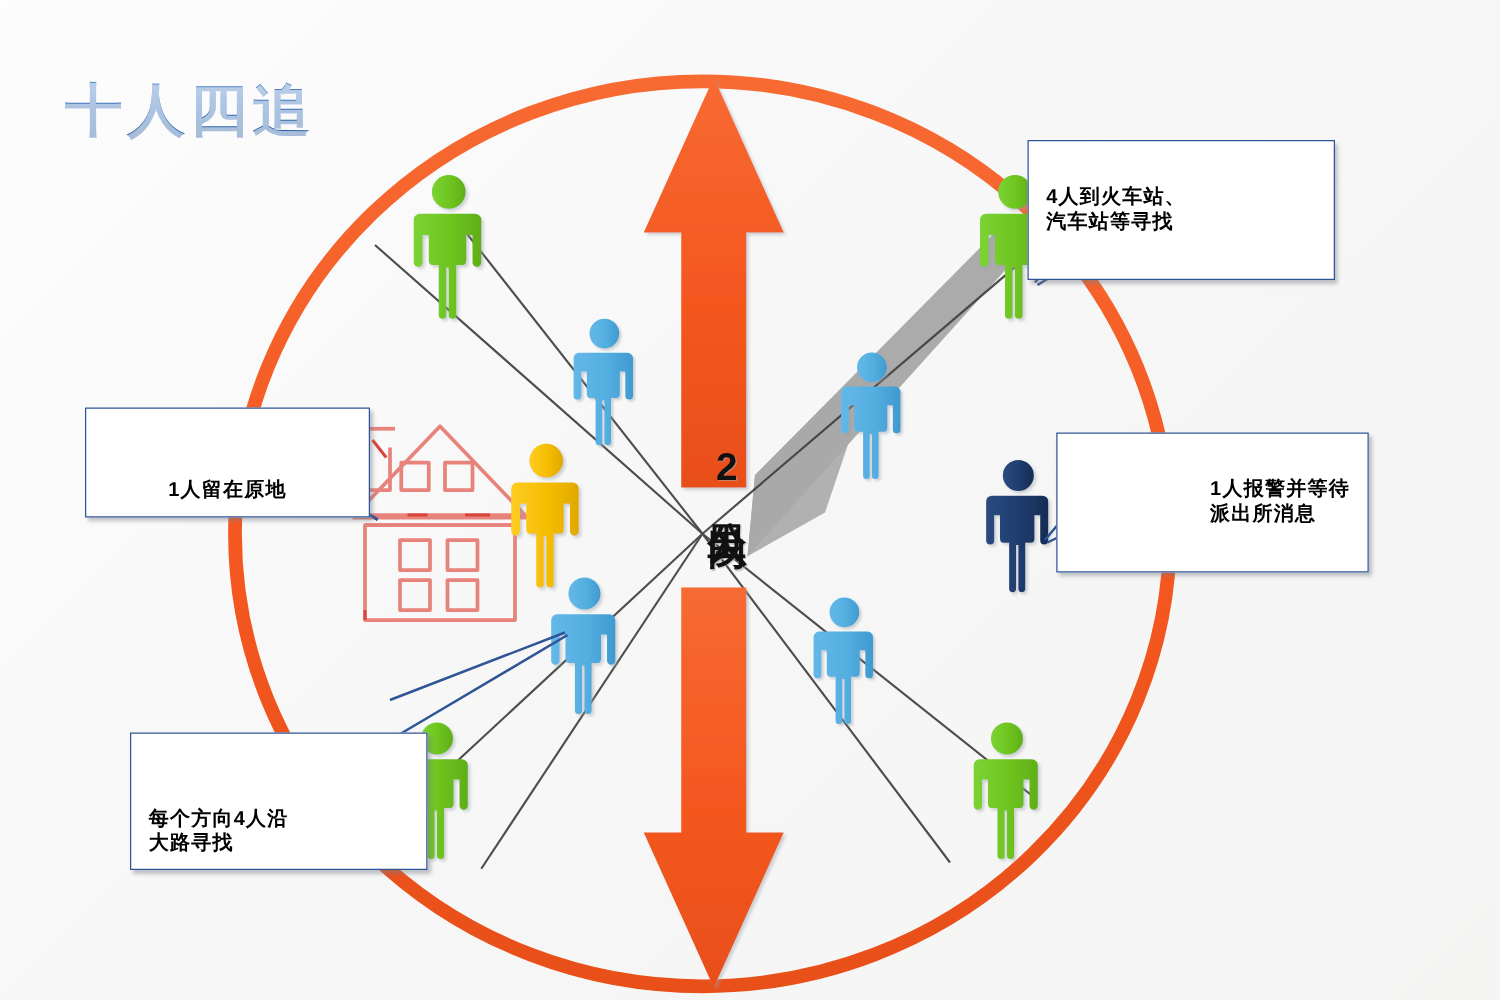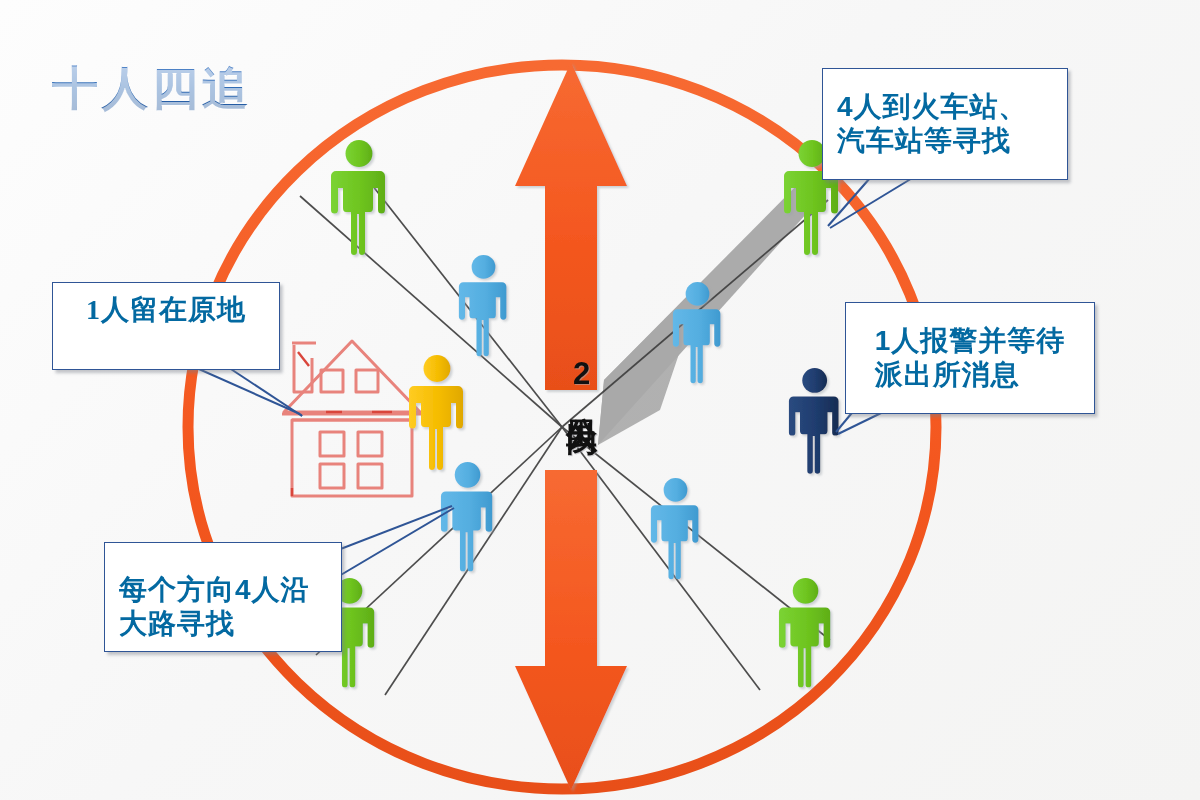--- a/index.html
+++ b/index.html
@@ -22,31 +22,32 @@
     -webkit-text-fill-color:transparent;
     text-shadow:0 1px 0 rgba(255,255,255,.6);
     white-space:nowrap;
   }
 
   
   .callout{
     position:absolute;background:#ffffff;
     border:1.6px solid #2f5596;
     box-shadow:2.5px 3px 3px rgba(120,125,135,.45);
-    color:#0369a1;font-weight:700;line-height:1.22;
+    color:#000000;font-weight:700;line-height:1.22;
     padding:10px 14px;white-space:pre-line;
-    font-size:28px;letter-spacing:1px;
+    font-size:16px;letter-spacing:1px;
     font-family:"Liberation Sans","DejaVu Sans",sans-serif;
-  }
-  #callout-stay-put{left:52px;top:282px;width:198px;height:66px;
-      display:flex;align-items:flex-start;justify-content:center;font-family:Liberation Serif, serif;}
+    margin-top:44px;
+  }
+  #callout-stay-put{left:68px;top:282px;width:198px;height:66px;
+      display:flex;align-items:flex-end;justify-content:center;}
   #callout-station{left:822px;top:68px;width:216px;height:90px;
       display:flex;align-items:center;justify-content:flex-start;}
   #callout-police{left:845px;top:302px;width:220px;height:90px;
-      display:flex;align-items:center;justify-content:center;}
+      display:flex;align-items:center;justify-content:flex-end;}
   #callout-roads{left:104px;top:542px;width:208px;height:88px;
       display:flex;align-items:flex-end;justify-content:flex-start;}
 
   
   .center-label{
     position:absolute;left:556px;top:356px;
     width:42px;
     font-size:31px;font-weight:700;color:#111;
     letter-spacing:2px;line-height:1.08;
     writing-mode:vertical-rl;text-orientation:upright;

